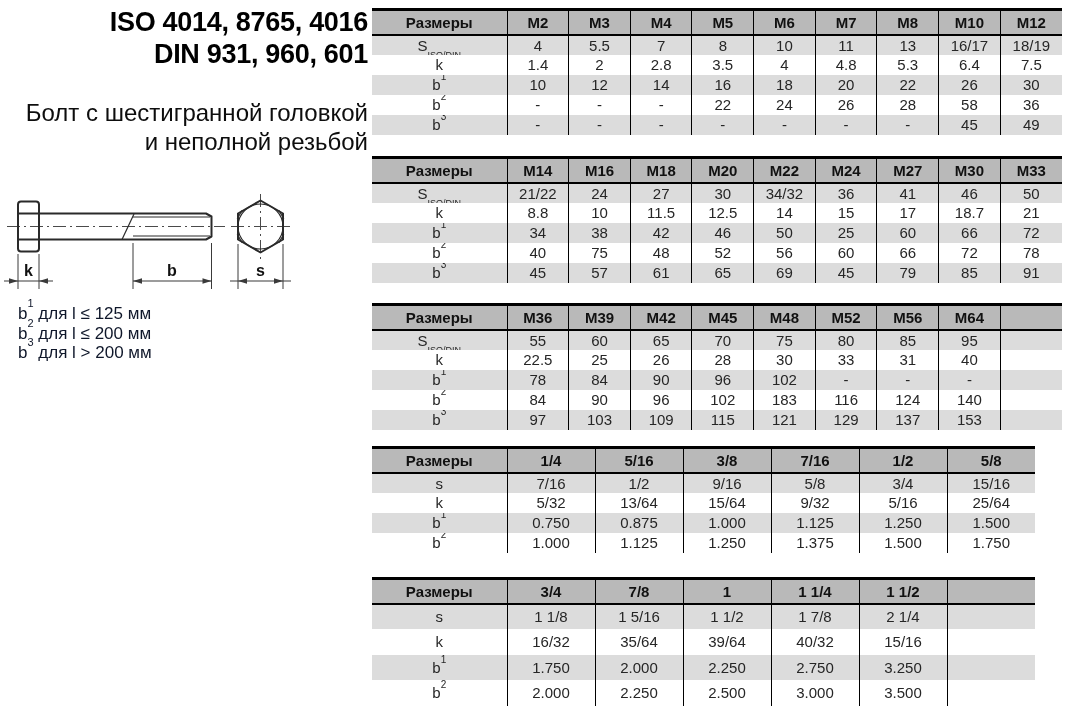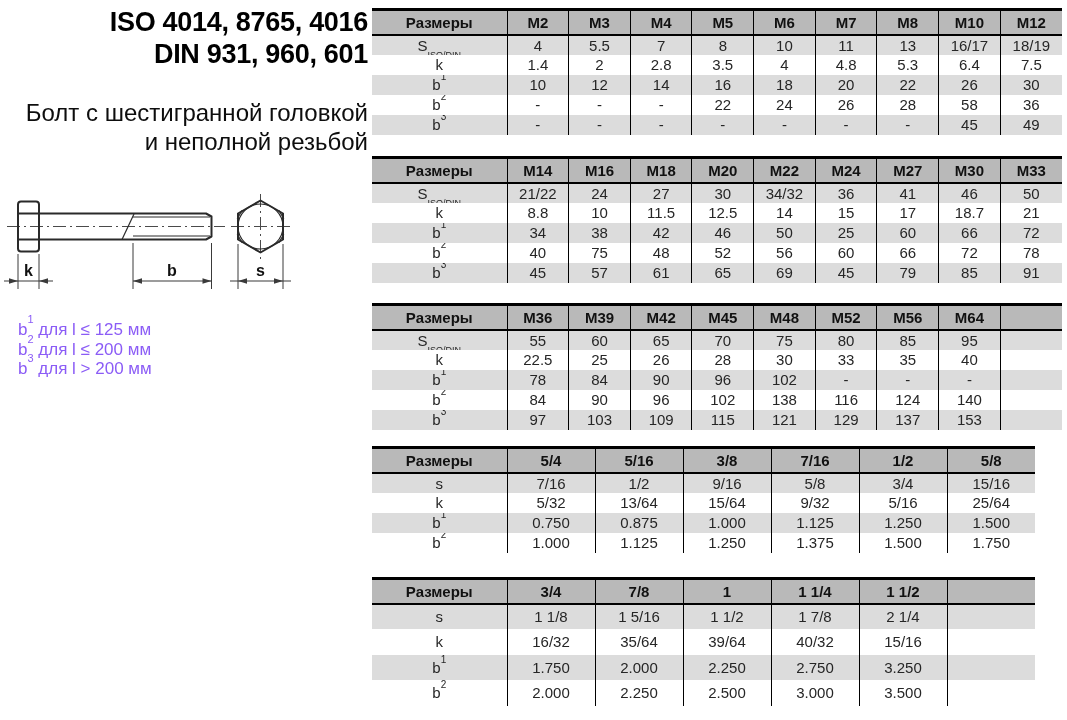--- a/index.html
+++ b/index.html
@@ -9,21 +9,21 @@
     font-family:"Liberation Sans", sans-serif; color:#1f1f1f;
   }
 
   
   .left-panel { position:absolute; left:10px; top:6px; width:358px;text-align:right; }
   .title { font-size:27px; font-weight:bold; color:#000; line-height:32px; letter-spacing:-0.3px; }
   .subtitle { margin-top:28px; font-size:24px; line-height:29px; color:#0d0d0d; }
 
   .drawing { position:absolute; left:0px; top:190px; }
 
-  .notes { position:absolute; left:18px; top:320px; font-size:17px; line-height:19.5px; color:#8b5cf6; }
+  .notes { position:absolute; left:18px; top:304px; font-size:17px; line-height:19.5px; color:#0f172a; }
   .note sup { font-size:11px; position:relative; top:-5px; line-height:0; }
 
   
   .tslot { position:absolute; left:372px; }
   #t1 { top:8px; }  #t2 { top:156px; }  #t3 { top:303px; }
   #t4 { top:446px; } #t5 { top:577px; }
 
   table.dim-table { border-collapse:collapse; table-layout:fixed; font-size:15px; color:#262626; }
   .w-big  table.dim-table { width:690px; }
   .w-inch table.dim-table { width:663px; }
@@ -354,21 +354,21 @@
           <td></td>
         </tr>
         <tr>
           <td class="row-label">k</td>
           <td>22.5</td>
           <td>25</td>
           <td>26</td>
           <td>28</td>
           <td>30</td>
           <td>33</td>
-          <td>35</td>
+          <td>31</td>
           <td>40</td>
           <td></td>
         </tr>
         <tr>
           <td class="row-label">b<sup>1</sup></td>
           <td>78</td>
           <td>84</td>
           <td>90</td>
           <td>96</td>
           <td>102</td>
@@ -376,21 +376,21 @@
           <td>-</td>
           <td>-</td>
           <td></td>
         </tr>
         <tr>
           <td class="row-label">b<sup>2</sup></td>
           <td>84</td>
           <td>90</td>
           <td>96</td>
           <td>102</td>
-          <td>138</td>
+          <td>183</td>
           <td>116</td>
           <td>124</td>
           <td>140</td>
           <td></td>
         </tr>
         <tr>
           <td class="row-label">b<sup>3</sup></td>
           <td>97</td>
           <td>103</td>
           <td>109</td>
@@ -411,21 +411,21 @@
         <col>
         <col>
         <col>
         <col>
         <col>
         <col>
       </colgroup>
       <thead>
         <tr>
           <th>Размеры</th>
-          <th>5/4</th>
+          <th>1/4</th>
           <th>5/16</th>
           <th>3/8</th>
           <th>7/16</th>
           <th>1/2</th>
           <th>5/8</th>
         </tr>
       </thead>
       <tbody>
         <tr>
           <td class="row-label">s</td>

